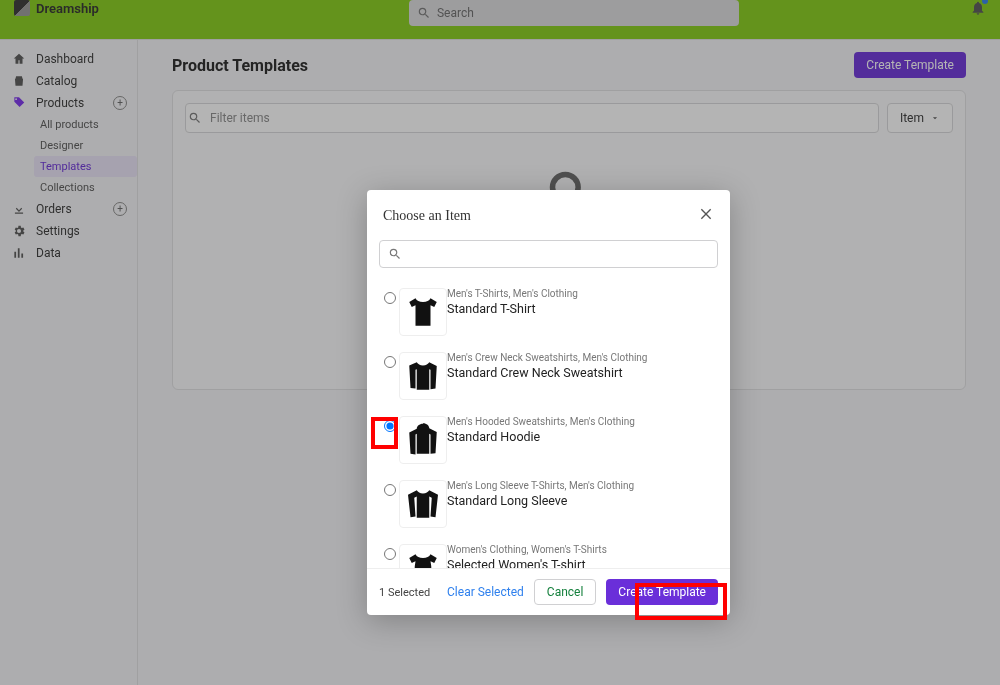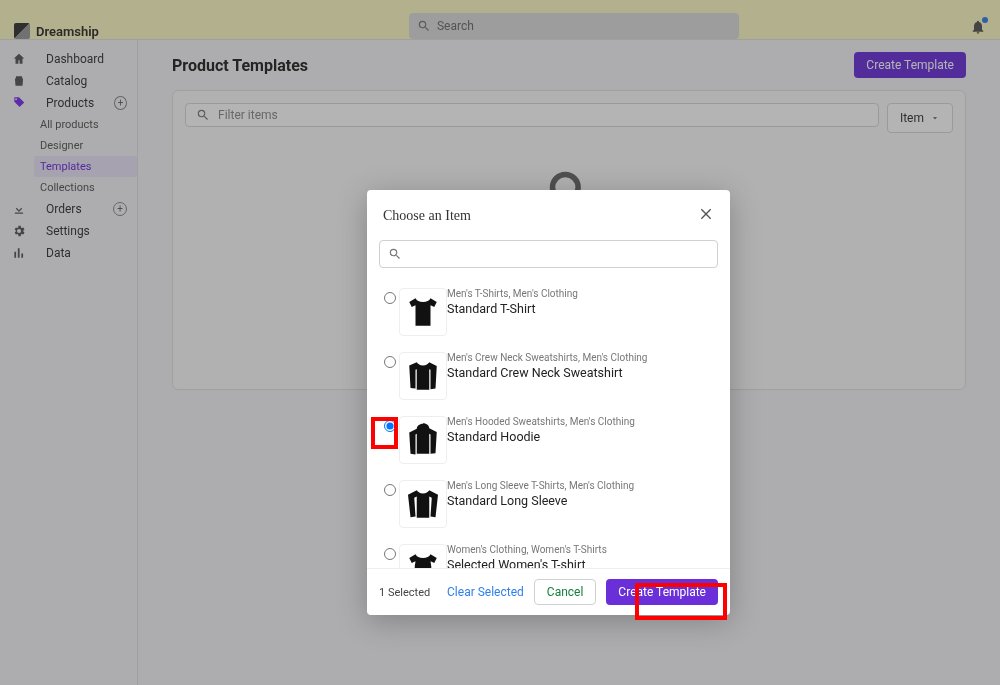--- a/index.html
+++ b/index.html
@@ -2,23 +2,23 @@
 <html><head>
 <meta charset="utf-8">
 <style>
   * { box-sizing: border-box; margin: 0; padding: 0; font-family: -apple-system, BlinkMacSystemFont, "Segoe UI", Roboto, Arial, sans-serif; }
   html, body { width: 1000px; height: 685px; overflow: hidden; }
   body { background: #f5f5f7; }
 
   
   .topbar {
     height: 40px;
-    background: #fef9c3;
+    background: #84cc16;
     display: flex;
-    align-items: flex-end;
+    align-items: flex-start;
     padding: 0 14px;
     border-bottom: 1px solid #e0e0e2;
   }
   .brand { display: flex; align-items: center; gap: 6px; font-size: 13px; font-weight: 600; color: #2b2b2b; }
   .brand-logo { width: 16px; height: 16px; background: linear-gradient(135deg,#333 50%,#999 50%); border-radius: 2px; }
   .top-search {
     margin-left: 310px;
     width: 330px; height: 26px;
     background: #dcdcde;
     border-radius: 4px;
@@ -27,21 +27,21 @@
     color: #6a6a6a; font-size: 12px;
   }
   .bell-wrap { margin-left: auto; position: relative; }
   .bell-wrap svg { width: 16px; height: 16px; fill: #555; }
   .bell-dot { position: absolute; top: -2px; right: -2px; width: 6px; height: 6px; background: #2f80ed; border-radius: 50%; }
 
   
   .main { display: flex; height: calc(100% - 40px); }
   .sidebar { width: 138px; border-right: 1px solid #e0e0e2; padding-top: 8px; }
   .nav-item {
-    display: flex; align-items: center; gap: 20px;
+    display: flex; align-items: center; gap: 10px;
     padding: 4px 10px 4px 12px; font-size: 12px; color: #333;
     height: 22px;
   }
   .nav-item svg { width: 14px; height: 14px; fill: #555; flex-shrink: 0; }
   .nav-item.products svg { fill: #7a2fed; }
   .nav-item .plus { margin-left: auto; width: 14px; height: 14px; border: 1px solid #888; border-radius: 50%; display:flex;align-items:center;justify-content:center; font-size:10px; color:#666; line-height:1;}
   .subnav { padding-left: 34px; }
   .subnav .sub { font-size: 11px; color: #555; padding: 4px 6px; border-radius: 3px; }
   .subnav .sub.active { background: #eae3f7; color: #6a2fd9; }
 
@@ -53,21 +53,21 @@
     background: #6a2fd9; color: #fff; border: none;
     padding: 6px 12px; font-size: 12px; border-radius: 4px;
   }
   .panel {
     border: 1px solid #e0e0e2; border-radius: 6px; background: #fbfbfc;
     padding: 12px; min-height: 300px;
   }
   .panel-row { display:flex; gap:8px; }
   .filter-input {
     flex:1; display:flex; align-items:center; gap:8px;
-    border:1px solid #d8d8da; border-radius:4px; height:24px; padding:0 10px;
+    border:1px solid #d8d8da; border-radius:4px; height:30px; padding:0 2px;
     color:#8a8a8a; font-size:12px; background:#fff;
   }
   .item-btn {
     border:1px solid #d8d8da; border-radius:4px; height:30px; padding:0 12px;
     background:#fff; font-size:12px; color:#333; display:flex; align-items:center; gap:6px;
   }
   .empty-icon { display:flex; justify-content:center; margin-top:36px; }
   .empty-icon svg { width:44px; height:44px; stroke:#666; fill:none; stroke-width:3; }
 
   

